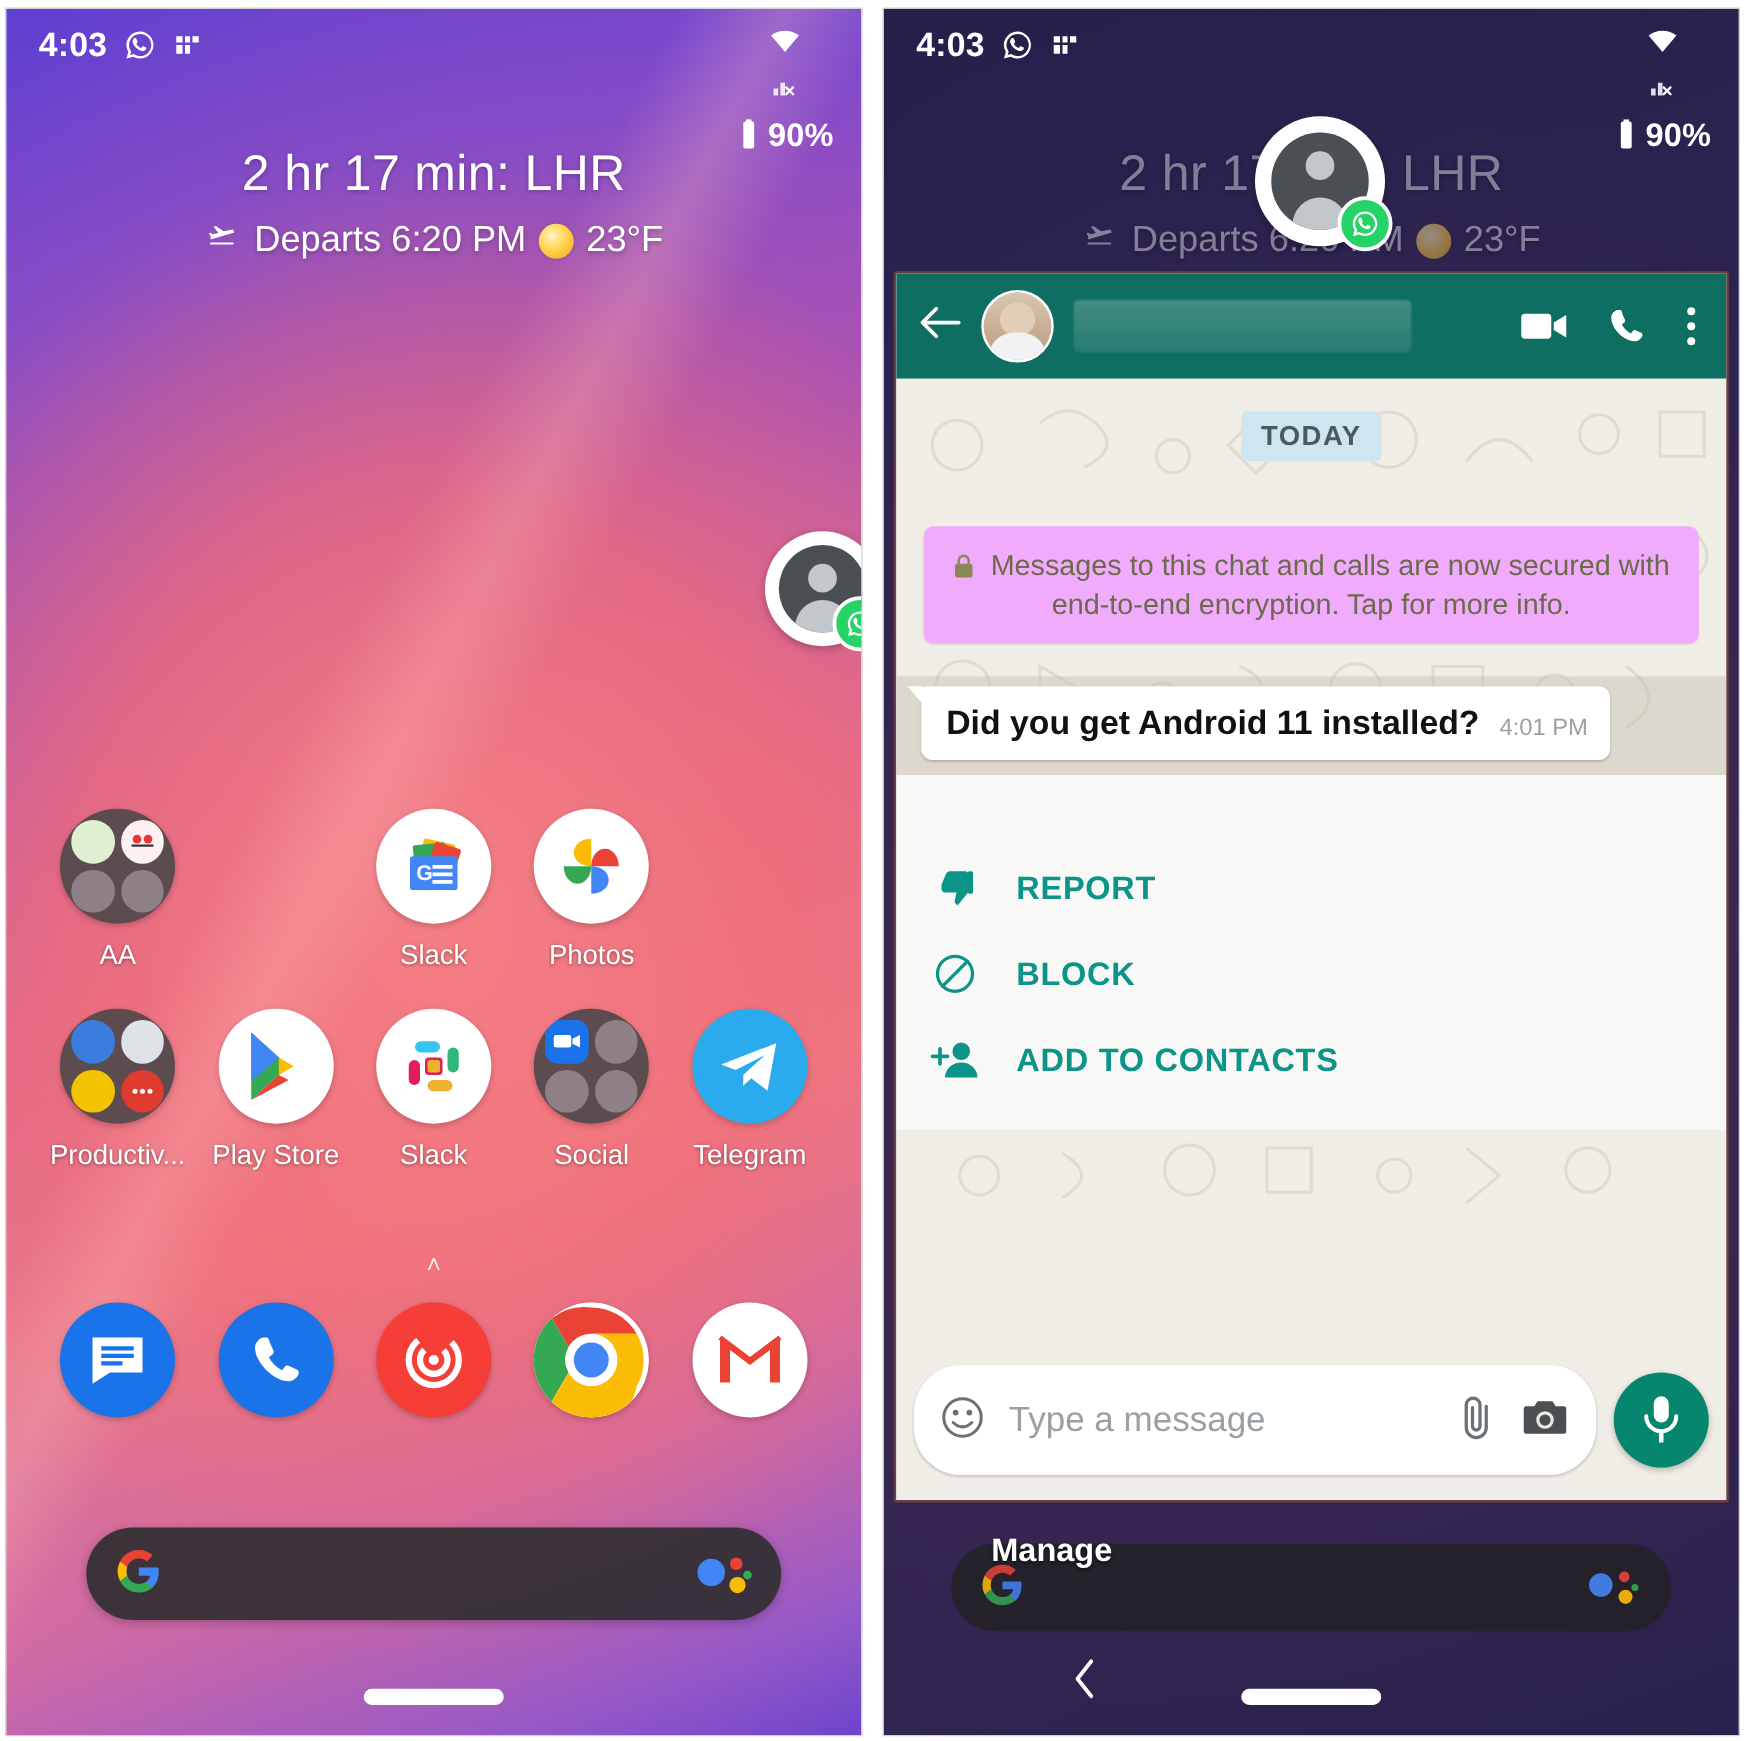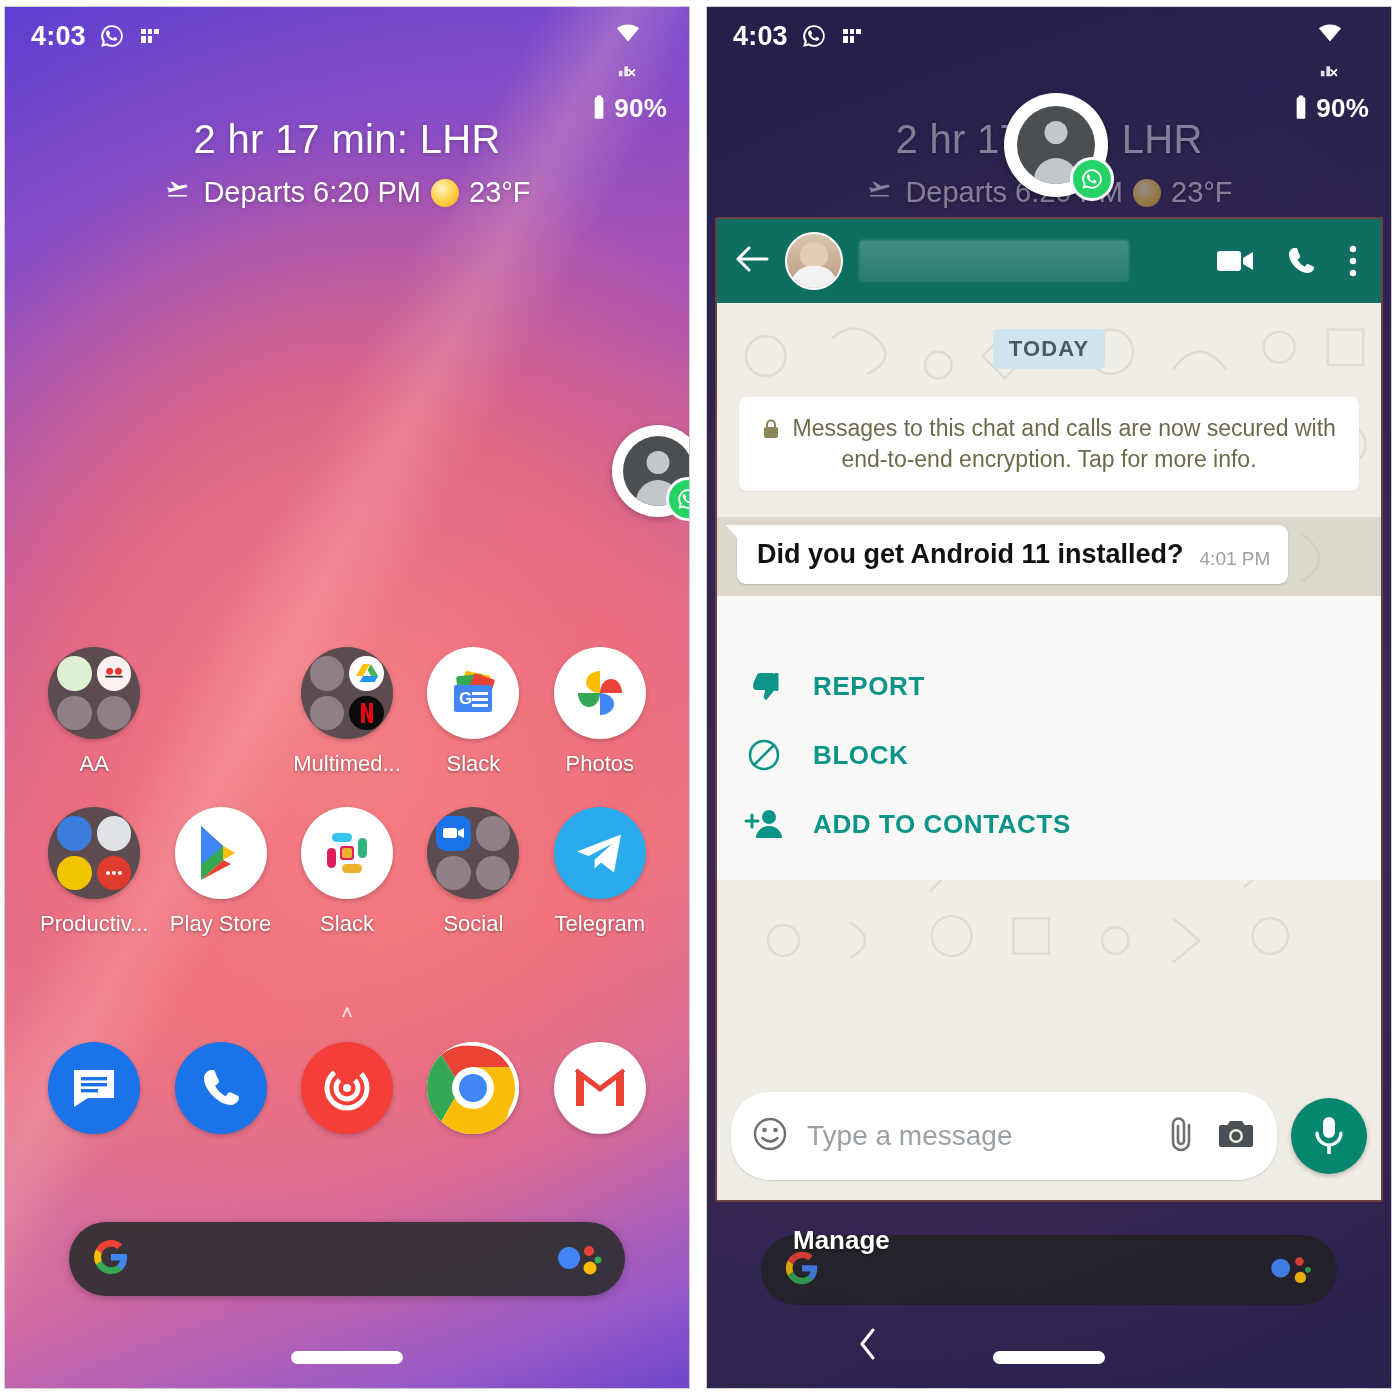--- a/index.html
+++ b/index.html
@@ -279,22 +279,22 @@
   }
   .wa-scroll { position: relative; z-index: 2; padding: 20px 0 0 0; }
 
   .chip-today {
     margin: 6px auto 0; width: fit-content;
     background: #CFE5F0; color: #4a5a62;
     font-size: 22px; font-weight: bold; letter-spacing: 1.2px;
     padding: 7px 16px; border-radius: 5px;
   }
   .enc-note {
-    margin: 28px 22px 0;
-    background: #ffffff; color: #6d6a4b;
+    margin: 52px 22px 0;
+    background: #f0abfc; color: #6d6a4b;
     border-radius: 8px;
     padding: 16px 20px;
     font-size: 23px; line-height: 1.35; text-align: center;
     box-shadow: 0 1px 2px rgba(0,0,0,0.07);
   }
   .chip-unread {
     margin: 34px auto 0; width: fit-content;
     background: #ffffff; color: #3b3b3b;
     font-size: 23px; font-weight: bold; letter-spacing: 0.8px;
     padding: 13px 34px; border-radius: 28px;
@@ -472,39 +472,20 @@
             <div class="fmini"></div>
           </div>
           <div class="app-label">AA</div>
         </div>
 
         <div class="app">
           <div style="width:92px;height:92px"></div>
           <div class="app-label"></div>
         </div>
 
-        <div class="app">
-          <div class="icon-sq folder">
-            <div class="fmini"></div>
-            <div class="fmini" style="background:#fff">
-              <svg width="24" height="22" viewBox="0 0 24 22">
-                  <path d="M8 2l-7 12h7l7-12z" fill="#ffc107"></path>
-                  <path d="M16 2l7 12-3.5 6-7-12z" fill="#4caf50"></path>
-                  <path d="M4.5 20h15l3.5-6H8z" fill="#2196f3"></path>
-                </svg>
-            </div>
-            <div class="fmini"></div>
-            <div class="fmini" style="background:#0b0b0b">
-              <svg width="14" height="22" viewBox="0 0 14 22">
-                  <path d="M1 1h4l4 12V1h4v20H9L5 9v12H1z" fill="#e50914"></path>
-                </svg>
-            </div>
-          </div>
-          <div class="app-label">Multimed...</div>
-        </div>
 
         <div class="app">
           <div class="icon-sq white-circ">
             <svg width="64" height="64" viewBox="0 0 64 64">
               <rect x="22" y="12" width="26" height="20" rx="2" fill="#fbbc04" transform="rotate(12 35 22)"></rect>
               <rect x="16" y="14" width="26" height="20" rx="2" fill="#34a853" transform="rotate(-6 29 24)"></rect>
               <rect x="30" y="15" width="22" height="19" rx="2" fill="#ea4335" transform="rotate(18 41 24)"></rect>
               <rect x="13" y="24" width="38" height="27" rx="2" fill="#4285f4"></rect>
               <text x="18" y="43" font-family="Liberation Sans" font-size="17" font-weight="bold" fill="#fff">G</text>
               <rect x="31" y="31" width="16" height="3" fill="#fff"></rect>

